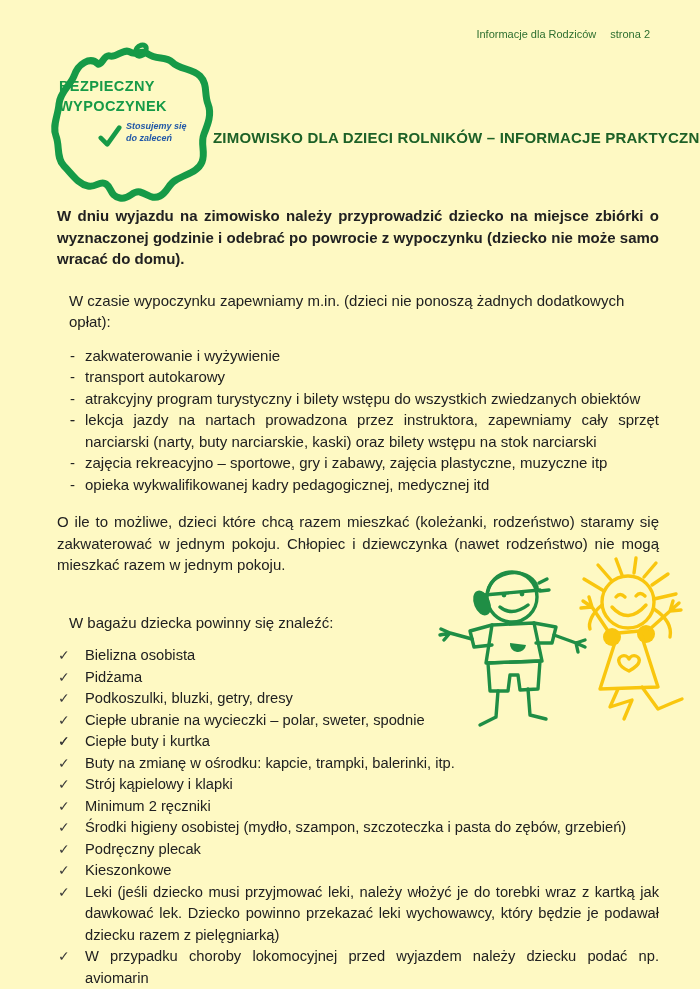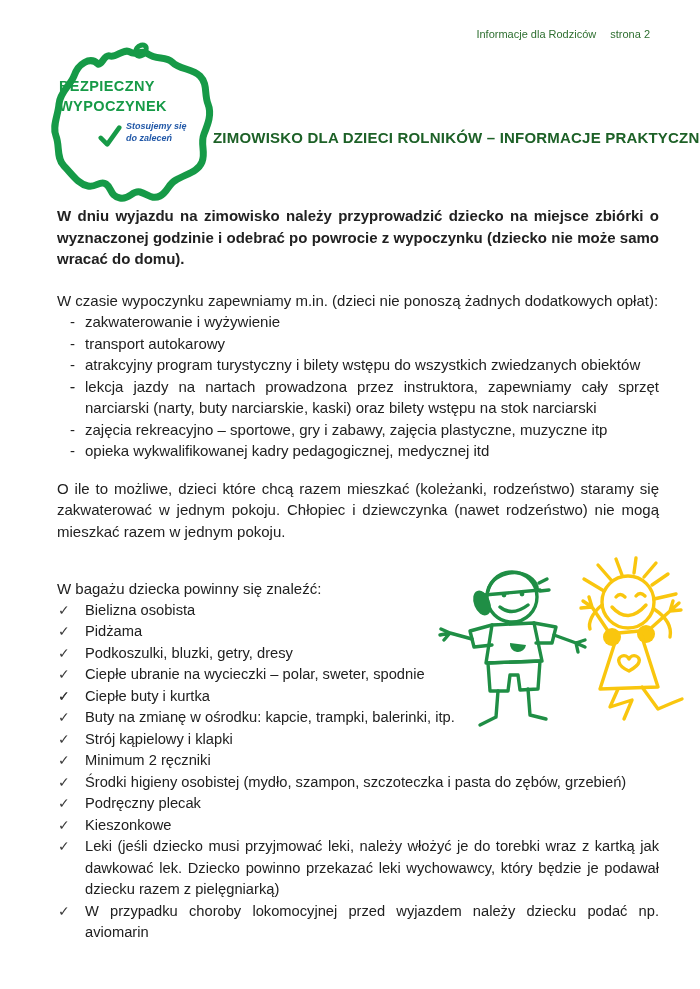--- a/index.html
+++ b/index.html
@@ -7,21 +7,21 @@
     --title-green:#1d6127;
     --header-green:#2e6f30;
     --tagline-blue:#2057a7;
     --kid-green:#1f8e45;
     --kid-yellow:#f9c60e;
     --text:#212121;
   }
   html,body{margin:0;padding:0;background:#888;}
   .page{
     position:relative;width:700px;height:989px;margin:0 auto;
-    background:#ffffff;overflow:hidden;
+    background:#fef9c3;overflow:hidden;
     font-family:"Liberation Sans",sans-serif;color:var(--text);
   }
   
   .running-header{
     position:absolute;top:28px;right:50px;
     font-size:11px;color:var(--header-green);white-space:nowrap;
   }
   .running-header .sep{display:inline-block;width:14px;}
   
   .logo{position:absolute;left:40px;top:36px;width:182px;height:172px;}
@@ -43,21 +43,21 @@
     font-size:15px;font-weight:bold;color:var(--title-green);
     letter-spacing:.2px;white-space:nowrap;
   }
   
   .content{
     position:absolute;left:57px;top:205px;width:602px;
     font-size:15px;line-height:21.5px;
   }
   .content p{margin:0;}
   p.intro{font-weight:bold;text-align:justify;margin-bottom:20px;}
-  p.lead{margin:0;}
+  p.lead{margin:12px;}
   ul.doc-list{list-style:none;margin:0;padding:0;}
   ul.doc-list li{position:relative;padding-left:28px;text-align:justify;}
   ul.doc-list li .bullet{position:absolute;font-weight:normal;}
   ul.dash-list{margin-bottom:16px;}
   ul.dash-list li .bullet{left:13px;top:0;}
   p.rooming{text-align:justify;margin-bottom:36px;}
   ul.check-list li{padding-left:28px;font-size:14.7px;}
   ul.check-list li .bullet{left:1px;top:0;color:#3a3a3a;font-size:14px;}
   
   .kids{position:absolute;left:438px;top:553px;width:262px;height:192px;}

